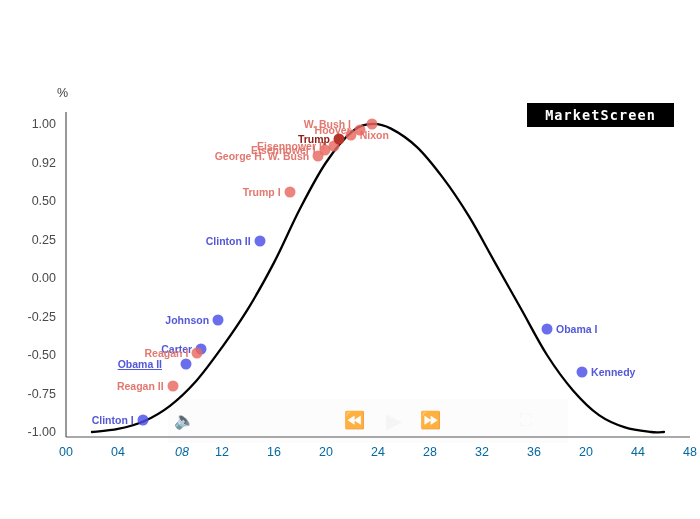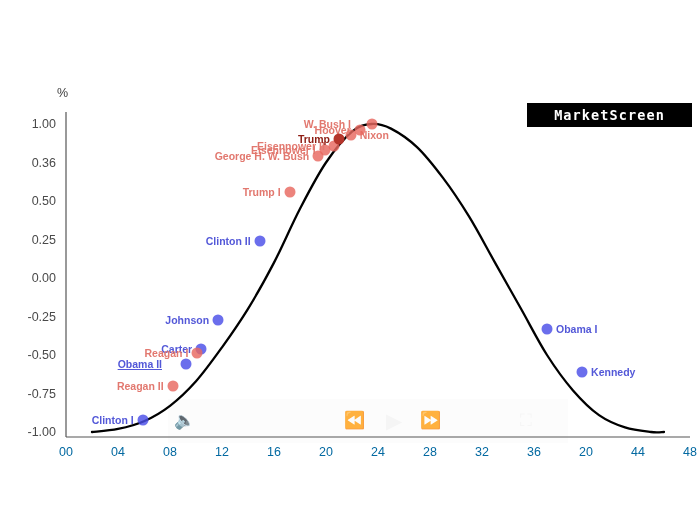--- a/index.html
+++ b/index.html
@@ -38,21 +38,21 @@
     position: absolute;
     left: 57px; top: 86px;
     font-size: 12.5px;
     color: #3c3c3c;
   }
 
   
   .brand {
     position: absolute;
     left: 527px; top: 103px;
-    width: 165px; height: 24px;
+    width: 147px; height: 24px;
     background: #000000;
     color: #ffffff;
     font-family: "DejaVu Sans Mono", monospace;
     font-size: 13.5px;
     font-weight: bold;
     letter-spacing: 1.1px;
     display: flex;
     align-items: center;
     justify-content: center;
   }
@@ -152,33 +152,33 @@
   <div class="plot" id="plot">
     <svg class="plot-svg" width="700" height="519">
       <g id="axes">
         <line x1="66" y1="112" x2="66" y2="437" stroke="#555555" stroke-width="1.2"></line>
         <line x1="66" y1="437" x2="690" y2="437" stroke="#555555" stroke-width="1.2"></line>
       </g>
       <path id="curve-path" fill="none" stroke="#000000" stroke-width="2.3" stroke-linecap="round" stroke-linejoin="round" d="M92.0,432.0 C96.3,431.5 109.3,430.7 118.0,428.9 C126.7,427.1 135.3,425.1 144.0,421.2 C152.7,417.4 161.3,412.5 170.0,405.8 C178.7,399.1 187.3,390.9 196.0,381.2 C204.7,371.4 213.3,359.4 222.0,347.3 C230.7,335.2 239.3,322.9 248.0,308.8 C256.7,294.7 265.3,279.3 274.0,262.6 C282.7,245.9 291.3,225.4 300.0,208.7 C308.7,192.0 317.3,175.3 326.0,162.5 C334.7,149.7 344.4,138.1 352.0,131.7 C359.6,125.3 365.0,124.5 371.5,124.0 C378.0,123.5 383.4,124.8 391.0,128.6 C398.6,132.5 408.3,138.9 417.0,147.1 C425.7,155.3 434.3,166.4 443.0,177.9 C451.7,189.4 460.3,202.3 469.0,216.4 C477.7,230.5 486.3,247.2 495.0,262.6 C503.7,278.0 512.3,293.4 521.0,308.8 C529.7,324.2 538.3,341.4 547.0,355.0 C555.7,368.6 564.3,380.4 573.0,390.4 C581.7,400.4 590.3,408.9 599.0,415.1 C607.7,421.2 616.3,424.6 625.0,427.4 C633.7,430.2 644.5,431.2 651.0,432.0 C657.5,432.8 661.8,432.0 664.0,432.0"></path>
     </svg>
     <div id="ticks-y">
         <div class="ytick" style="left: 10px; top: 124px;">1.00</div>
-        <div class="ytick" style="left: 10px; top: 162.5px;">0.36</div>
+        <div class="ytick" style="left: 10px; top: 162.5px;">0.92</div>
         <div class="ytick" style="left: 10px; top: 201px;">0.50</div>
         <div class="ytick" style="left: 10px; top: 239.5px;">0.25</div>
         <div class="ytick" style="left: 10px; top: 278px;">0.00</div>
         <div class="ytick" style="left: 10px; top: 316.5px;">-0.25</div>
         <div class="ytick" style="left: 10px; top: 355px;">-0.50</div>
         <div class="ytick" style="left: 10px; top: 393.5px;">-0.75</div>
         <div class="ytick" style="left: 10px; top: 432px;">-1.00</div>
       </div>
     <div id="ticks-x">
         <div class="xtick" style="left: 66px;">00</div>
         <div class="xtick" style="left: 118px;">04</div>
-        <div class="xtick" style="left: 170px;">08</div>
+        <div class="xtick" style="left: 182px; font-style: italic;">08</div>
         <div class="xtick" style="left: 222px;">12</div>
         <div class="xtick" style="left: 274px;">16</div>
         <div class="xtick" style="left: 326px;">20</div>
         <div class="xtick" style="left: 378px;">24</div>
         <div class="xtick" style="left: 430px;">28</div>
         <div class="xtick" style="left: 482px;">32</div>
         <div class="xtick" style="left: 534px;">36</div>
         <div class="xtick" style="left: 586px;">20</div>
         <div class="xtick" style="left: 638px;">44</div>
         <div class="xtick" style="left: 690px;">48</div>

